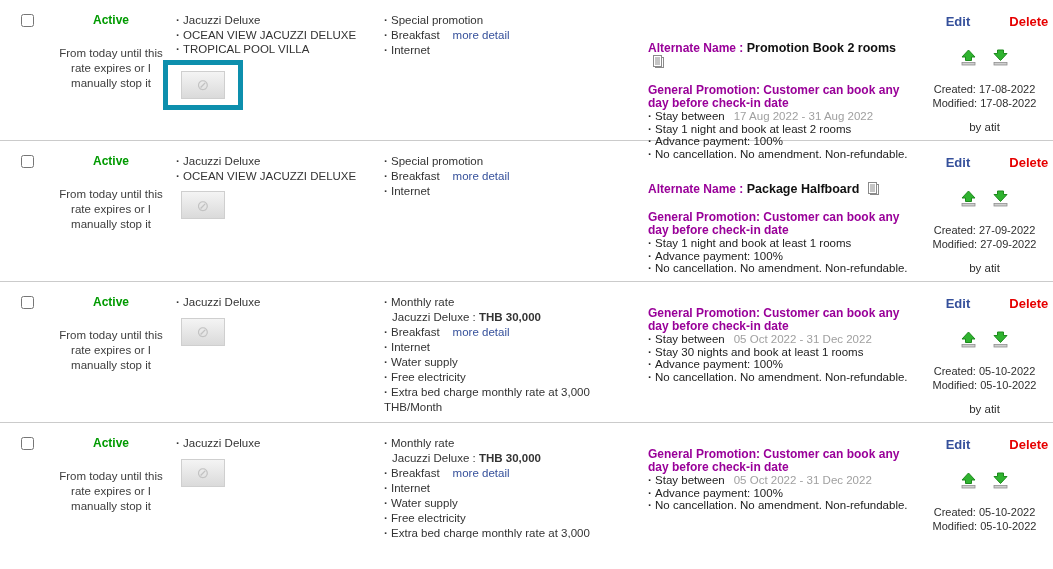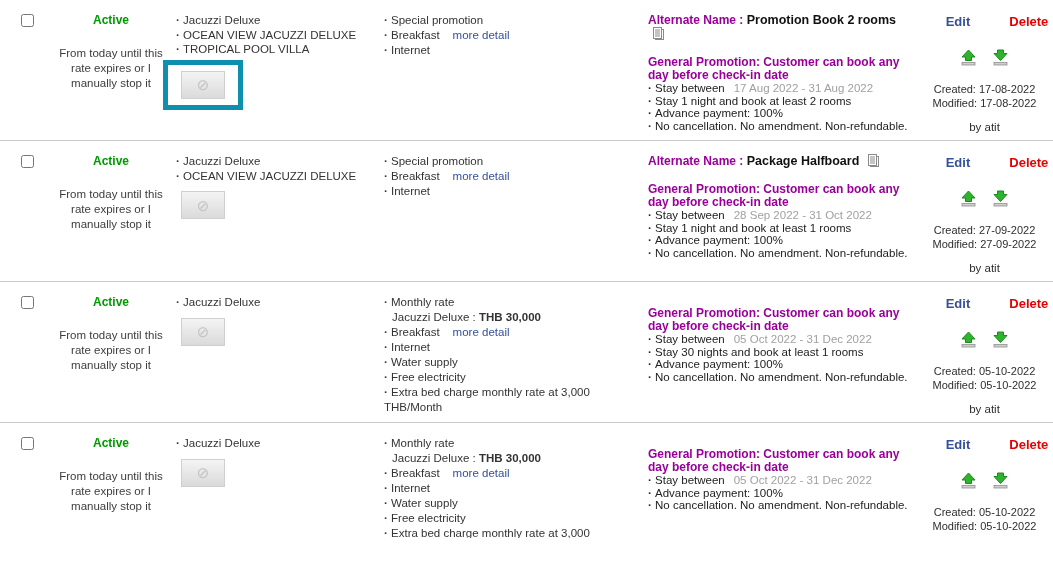--- a/index.html
+++ b/index.html
@@ -25,21 +25,21 @@
   .no-image{width:42px;height:26px;background:linear-gradient(#f4f4f4,#dadada);
             border:1px solid #cfcfcf;display:flex;align-items:center;justify-content:center;
             color:#c2c2c2;font-size:15px;line-height:1;}
   
   .features-cell{padding-left:6px;font-size:11.5px;}
   .features-cell li.bullet{line-height:15px;}
   .subline{margin-left:8px;}
   a.detail-link{color:#35509b;margin-left:13px;cursor:pointer;}
   
   .promo-cell{padding-left:2px;font-size:11.5px;}
-  .alt-line{font-size:12px;line-height:14px;}
+  .alt-line{font-size:12px;line-height:14px;margin-top:28px;}
   .alt-label{color:#990099;font-weight:bold;}
   .alt-name{color:#111;font-weight:bold;font-size:12.5px;}
   .copy-icon{display:inline-block;vertical-align:-3px;margin-left:4px;cursor:pointer;}
   .promo-heading{color:#990099;font-weight:bold;font-size:12px;line-height:13px;margin-top:12px;}
   .cond-list li.bullet{line-height:12.5px;font-size:11.5px;color:#222;}
   .dates{color:#a0a0a0;margin-left:9px;}
   
   .actions-cell{text-align:center;padding-top:1px;}
   .act-links{font-size:13px;font-weight:bold;}
   .act-links a{cursor:pointer;text-decoration:none;padding-left:25px;}
@@ -158,21 +158,20 @@
             <rect x="1.5" y="0.5" width="8" height="11" fill="#fff" stroke="#8a8a8a"></rect>
             <line x1="3" y1="3" x2="8" y2="3" stroke="#8a8a8a"></line>
             <line x1="3" y1="5" x2="8" y2="5" stroke="#8a8a8a"></line>
             <line x1="3" y1="7" x2="8" y2="7" stroke="#8a8a8a"></line>
             <line x1="3" y1="9" x2="8" y2="9" stroke="#8a8a8a"></line>
           </svg>
         </span>
       </div>
       <div class="promo-heading">General Promotion: Customer can book any day before check-in date</div>
       <ul class="plain cond-list">
-        <li class="bullet"><span>Stay between</span><span class="dates">28 Sep 2022 - 31 Oct 2022</span></li>
       <li class="bullet">Stay 1 night and book at least 1 rooms</li>
           <li class="bullet">Advance payment: 100%</li>
           <li class="bullet">No cancellation. No amendment. Non-refundable.</li>
         </ul>
     </div>
     <div class="actions-cell">
       <div class="act-links">
         <a class="edit">Edit</a><a class="del">Delete</a>
       </div>
       <div class="arrows">

